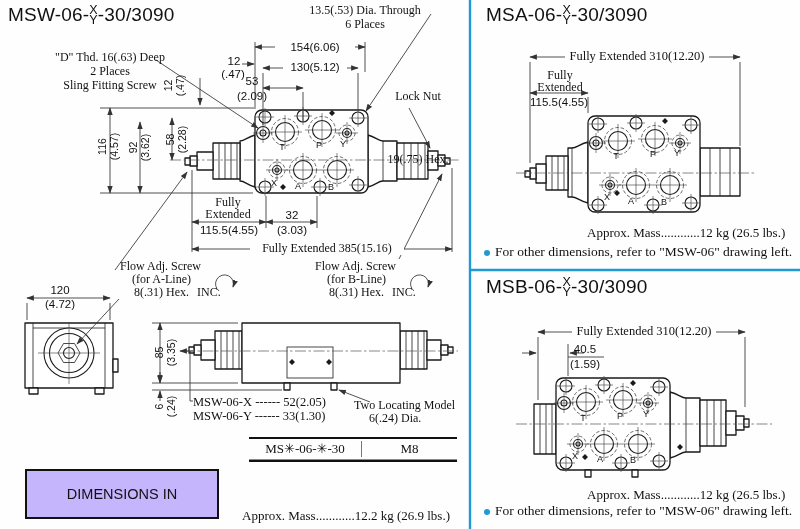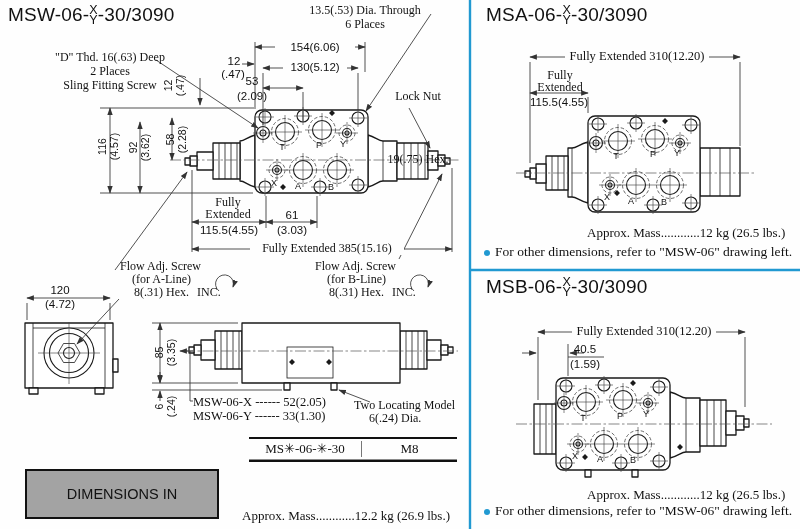--- a/index.html
+++ b/index.html
@@ -35,21 +35,21 @@
        border-top:2.2px solid #111;border-bottom:2.2px solid #111;font-size:13px;}
   .tr{display:flex;height:20px;align-items:center;border-bottom:1px solid #8a8a8a;}
   .tr.th{background:#c9ecf6;border-bottom:1.6px solid #222;}
   .tr.last{border-bottom:none;}
   .td{text-align:center;}
   .c1{width:112px;border-right:1px solid #777;}
   .c2{flex:1;}
   .units{position:absolute;z-index:2;left:25px;top:469px;width:190px;height:46px;
          border:2px solid #111;display:flex;flex-direction:column;justify-content:center;
          align-items:center;font-family:"Liberation Sans",sans-serif;font-size:14.5px;
-         line-height:18px;background:#a3a3a3;}
+         line-height:18px;background:#c4b5fd;}
 </style>
 </head>
 <body>
 
 <svg class="linework" width="800" height="529" viewBox="0 0 800 529">
   <defs>
     <marker id="a" viewBox="0 0 10 10" refX="9" refY="5" markerWidth="9" markerHeight="9" orient="auto-start-reverse">
         <path d="M0,1.5 L10,5 L0,8.5 z" fill="#333"></path>
       </marker>
   </defs>
@@ -295,21 +295,21 @@
 (2.28)</span>
 <span class="vdim" style="left:117px;top:136px;">92
 (3.62)</span>
 <span class="vdim" style="left:86px;top:135px;">116
 (4.57)</span>
 <span class="lbl ctr" style="left:385px;top:90px;width:66px;">Lock Nut</span>
 <span class="lbl ctr" style="left:381px;top:113px;width:74px;margin-top:40px;">19(.75) Hex.</span>
 <span class="lbl ctr" style="left:203px;top:196px;width:50px;">Fully</span>
 <span class="lbl ctr" style="left:197px;top:208px;width:62px;">Extended</span>
 <span class="lbl sans ctr" style="left:194px;top:224px;width:70px;">115.5(4.55)</span>
-<span class="lbl sans ctr" style="left:277px;top:209px;width:30px;">61</span>
+<span class="lbl sans ctr" style="left:277px;top:209px;width:30px;">32</span>
 <span class="lbl sans ctr" style="left:271px;top:224px;width:42px;">(3.03)</span>
 <span class="lbl ctr wbg" style="left:250px;top:242px;width:150px;">Fully Extended 385(15.16)</span>
 <span class="lbl" style="left:120px;top:260px;">Flow Adj. Screw</span>
 <span class="lbl" style="left:132px;top:273px;">(for A-Line)</span>
 <span class="lbl" style="left:134px;top:286px;">8(.31) Hex.</span>
 <span class="lbl" style="left:197px;top:286px;">INC.</span>
 <span class="lbl" style="left:315px;top:260px;">Flow Adj. Screw</span>
 <span class="lbl" style="left:327px;top:273px;">(for B-Line)</span>
 <span class="lbl" style="left:329px;top:286px;">8(.31) Hex.</span>
 <span class="lbl" style="left:392px;top:286px;">INC.</span>

